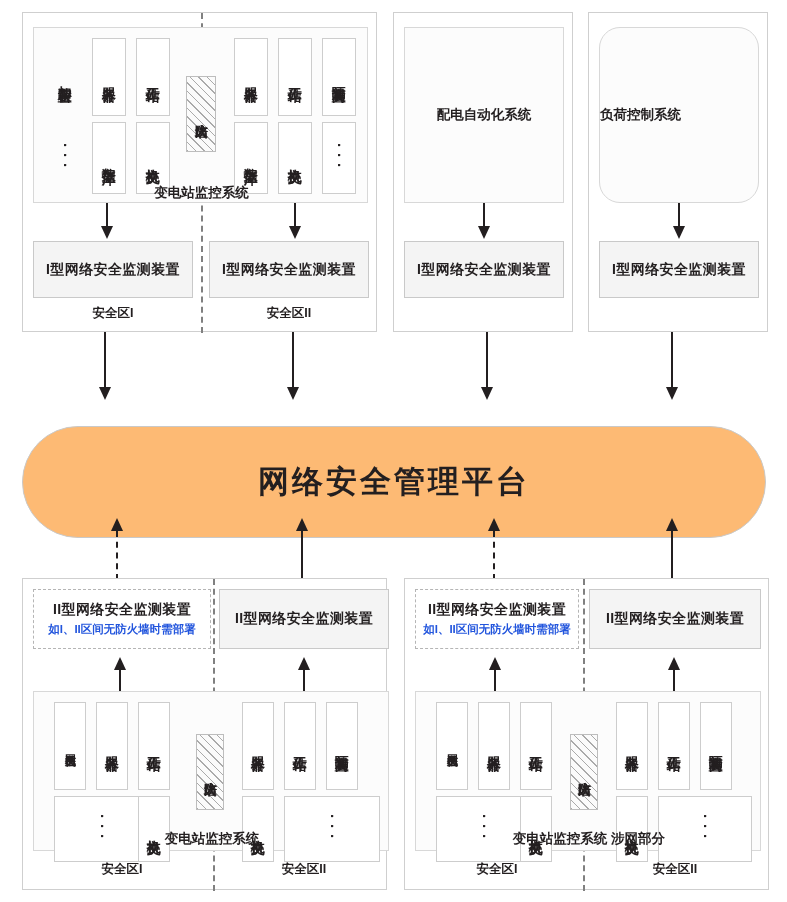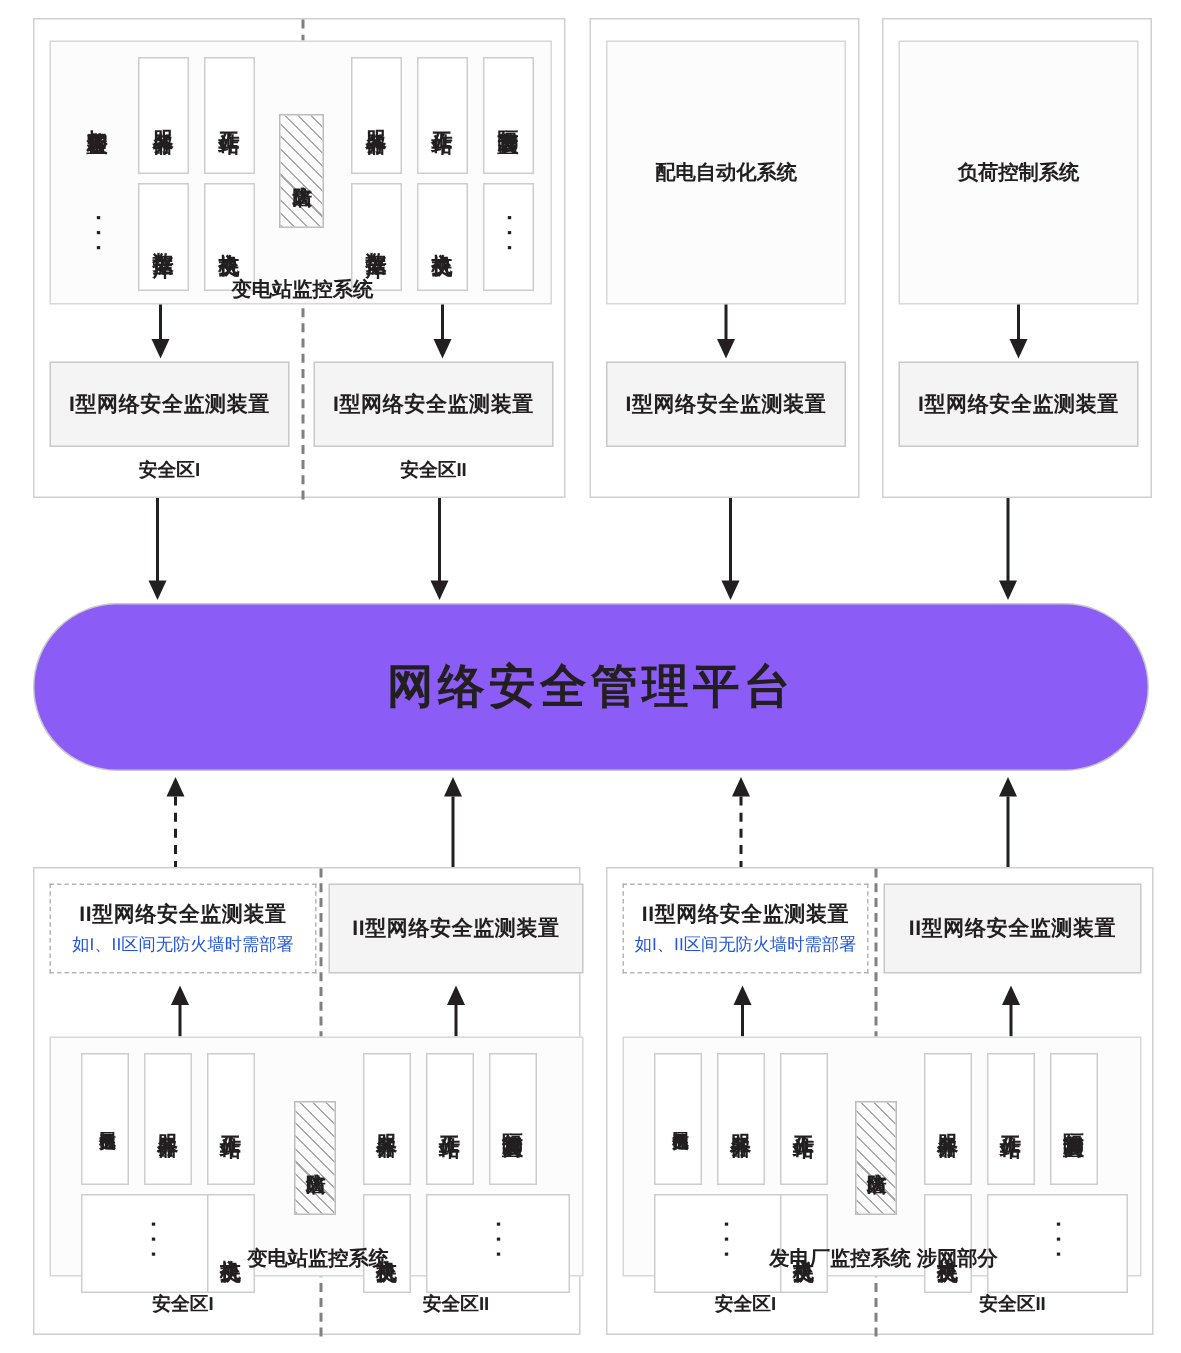--- a/index.html
+++ b/index.html
@@ -104,33 +104,33 @@
     justify-content:center;
     text-align:center;
   }
   .dev .t{font-size:14px;font-weight:700;letter-spacing:.4px;color:#231f20;}
   .dev.dashed{
     border:1px dashed #b5b5b5;
     background:#fff;
   }
   .dev .note{
     font-size:11.5px;
-    font-weight:400;
+    font-weight:700;
     color:#2255dd;
     letter-spacing:0px;
     margin-top:3px;
   }
   
   .platform{
     position:absolute;
     box-sizing:border-box;
     border:1px solid #c9c9c9;
     border-radius:60px;
-    background:#8b5cf6;
-    display:flex;align-items:center;justify-content:center;
+    background:#fdba74;
+    display:flex;align-items:center;justify-content:center;margin-top:24px;
   }
   .platform .t{
     font-size:31px;
     font-weight:700;
     letter-spacing:3px;
     color:#231f20;
   }
   
   .arrow{position:absolute;}
   .arrow .shaft{
@@ -234,21 +234,21 @@
     <div class="arrow down" style="left:83px;top:190px;width:14px;height:36px;">
       <div class="shaft" style="top:0;height:24px;"></div>
       <div class="head"></div>
     </div>
     <div class="dev" style="left:10px;top:228px;width:160px;height:57px;">
       <span class="t">I型网络安全监测装置</span>
     </div>
   </div>
 
   <div class="zone-panel" style="left:588px;top:12px;width:180px;height:320px;">
-    <div class="inner-panel" style="left:10px;top:14px;width:160px;height:176px;display:flex;align-items:center;justify-content:center;">
+    <div class="inner-panel" style="left:10px;top:14px;width:160px;height:176px;display:flex;align-items:center;border-radius:21px;">
       <span style="font-size:13.5px;font-weight:700;">负荷控制系统</span>
     </div>
     <div class="arrow down" style="left:83px;top:190px;width:14px;height:36px;">
       <div class="shaft" style="top:0;height:24px;"></div>
       <div class="head"></div>
     </div>
     <div class="dev" style="left:10px;top:228px;width:160px;height:57px;">
       <span class="t">I型网络安全监测装置</span>
     </div>
   </div>
@@ -417,20 +417,20 @@
         <span class="vtext">工作站</span>
       </div>
       <div class="node" style="left:242px;top:104px;width:94px;height:66px;">
         <span class="dots">···</span>
       </div>
 
       <div class="node" style="left:284px;top:10px;width:32px;height:88px;">
         <span class="vtext">隔离装置</span>
       </div>
 
-      <div class="caption" style="left:0px;top:138px;width:346px;">发电厂监控系统  涉网部分</div>
+      <div class="caption" style="left:0px;top:138px;width:346px;">变电站监控系统  涉网部分</div>
     </div>
 
     <div class="zone-label" style="left:10px;top:282px;width:164px;">安全区I</div>
     <div class="zone-label" style="left:184px;top:282px;width:172px;">安全区II</div>
   </div>
 
 </div>
 
 </body></html>

